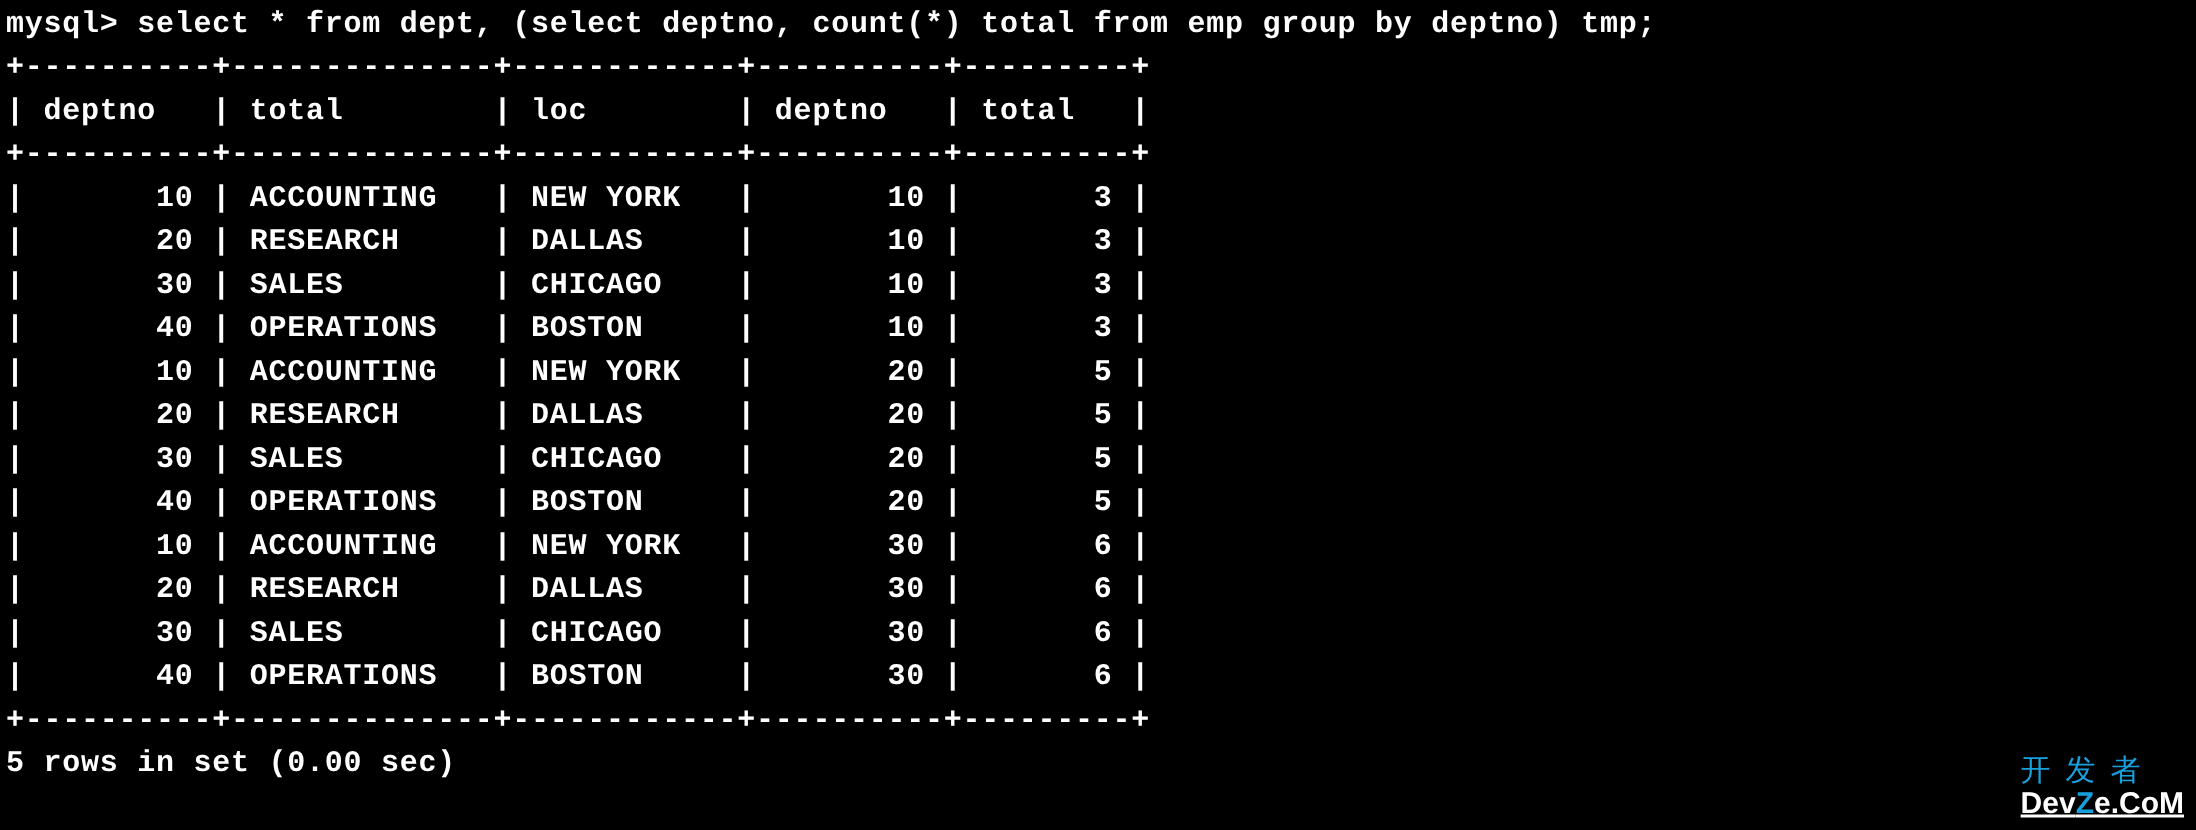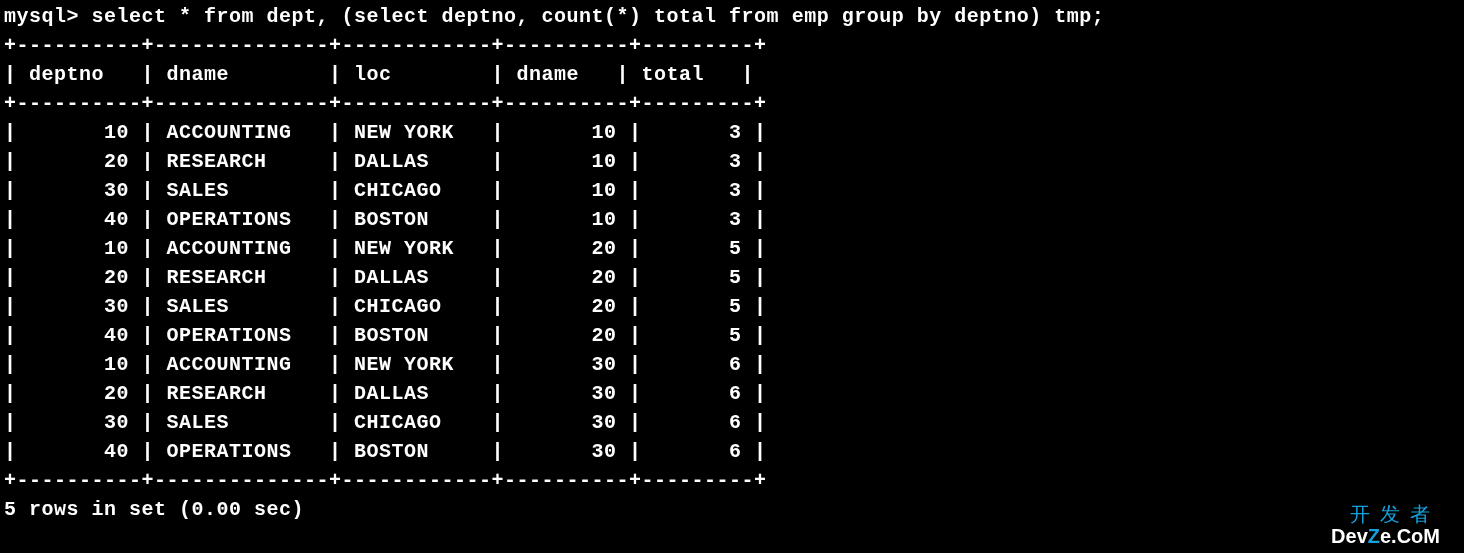--- a/index.html
+++ b/index.html
@@ -19,48 +19,48 @@
       overflow: hidden;
       position: relative;
       letter-spacing: 0.5px;
     }
     .terminal {
       white-space: pre;
       font-weight: bold;
     }
     .watermark {
       position: absolute;
-      right: 24px;
+      right: 8px;
       bottom: 6px;
-      text-align: right;
       line-height: 1.1;
       font-family: sans-serif;
     }
     .watermark .cn {
       color: #18a0dc;
       font-size: 20px;
       letter-spacing: 10px;
       font-weight: normal;
     }
     .watermark .en {
       color: #ffffff;
       font-size: 20px;
       font-weight: bold;
       letter-spacing: 0;
+      text-decoration: underline;
     }
     .watermark .en .z {
       color: #18a0dc;
     }
   </style>
 </head>
 <body>
 
 <div class="terminal"><span>mysql&gt; </span><span>select * from dept, (select deptno, count(*) total from emp group by deptno) tmp;</span>
 <span id="border-line">+----------+--------------+------------+----------+---------+</span>
-<span id="header-line">| deptno   | dname        | loc        | dname   | total   |</span>
+<span id="header-line">| deptno   | total        | loc        | deptno   | total   |</span>
 <span id="border-line-2">+----------+--------------+------------+----------+---------+</span>
 <span id="rows-block">|       10 | ACCOUNTING   | NEW YORK   |       10 |       3 |
 |       20 | RESEARCH     | DALLAS     |       10 |       3 |
 |       30 | SALES        | CHICAGO    |       10 |       3 |
 |       40 | OPERATIONS   | BOSTON     |       10 |       3 |
 |       10 | ACCOUNTING   | NEW YORK   |       20 |       5 |
 |       20 | RESEARCH     | DALLAS     |       20 |       5 |
 |       30 | SALES        | CHICAGO    |       20 |       5 |
 |       40 | OPERATIONS   | BOSTON     |       20 |       5 |
 |       10 | ACCOUNTING   | NEW YORK   |       30 |       6 |

